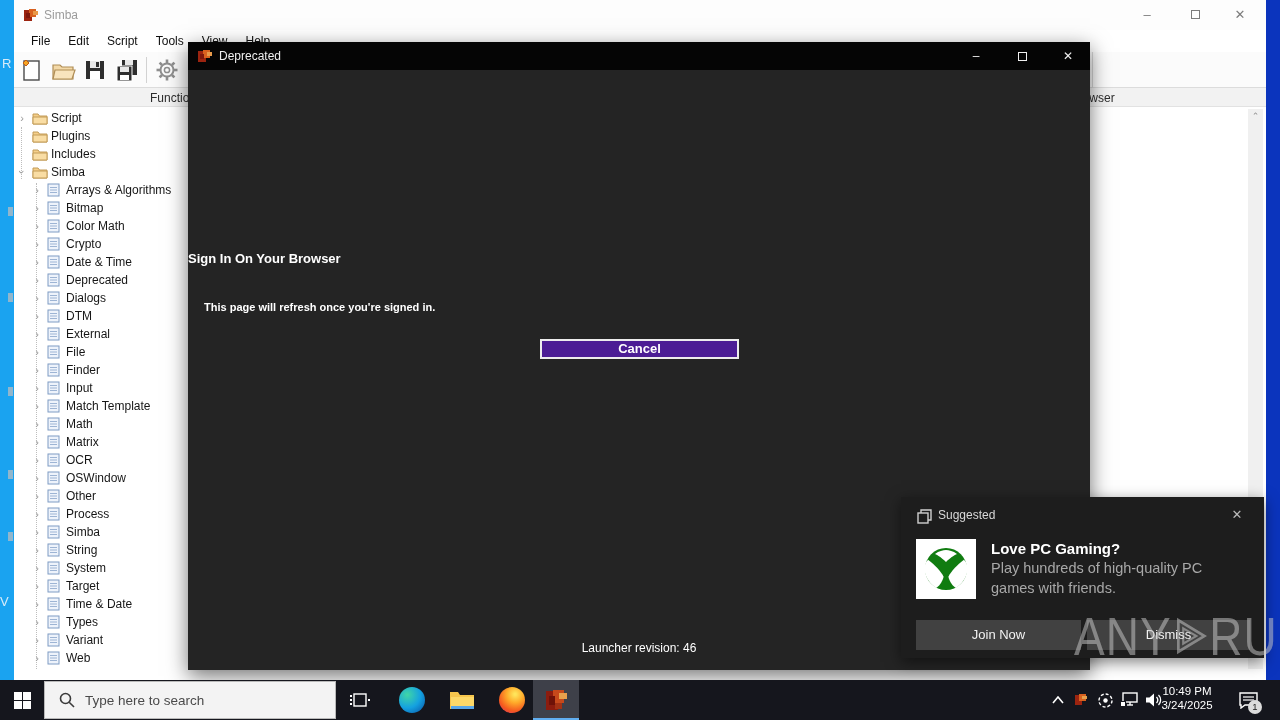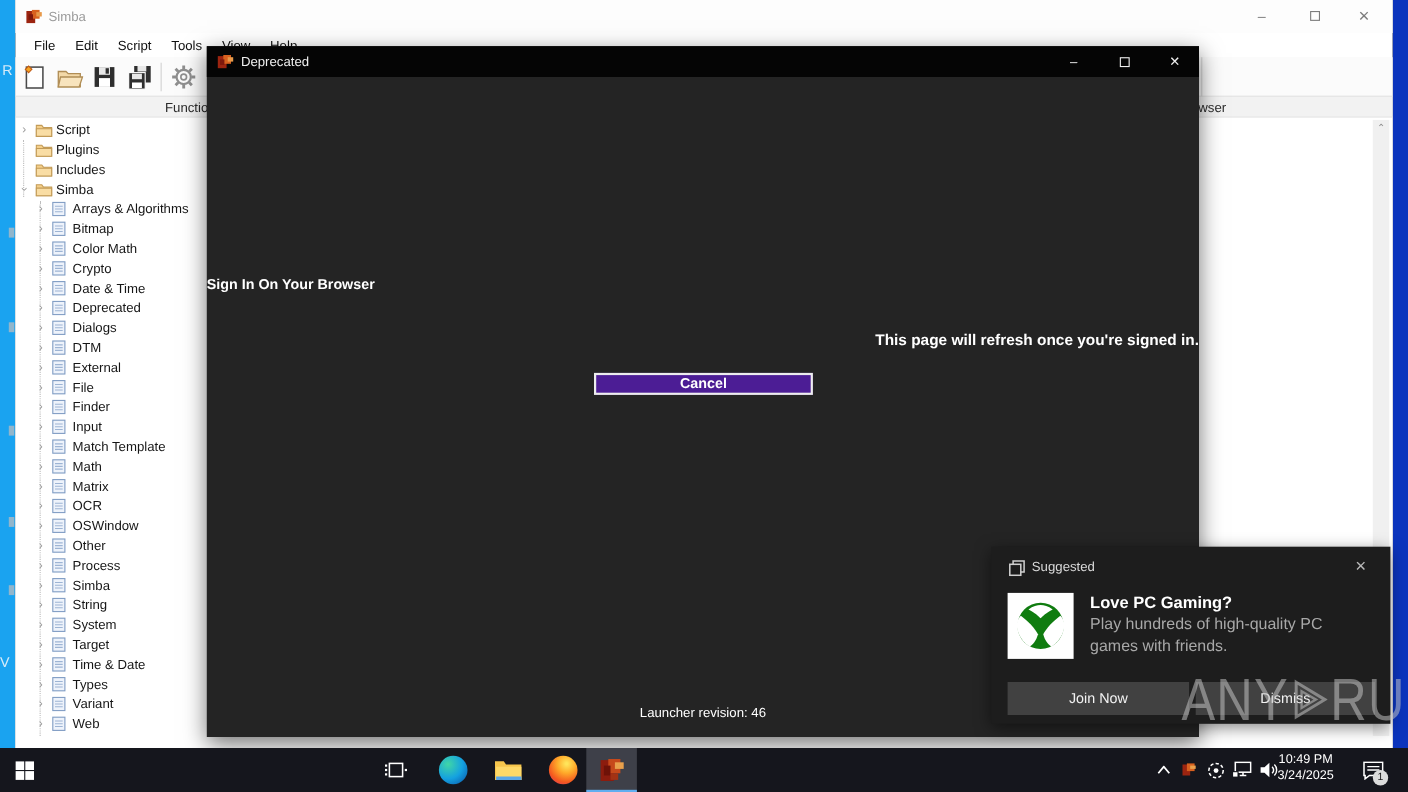--- a/index.html
+++ b/index.html
@@ -48,21 +48,21 @@
   #right-scrollbar { position:absolute; left:1234px; top:2px; width:15px; height:560px; background:#f0f0f0; }
   #scroll-up { width:15px; height:15px; color:#8f8f8f; font-size:9px; text-align:center; line-height:15px; }
 
   
   #wasp { left:188px; top:42px; width:902px; height:628px; background:#242424; z-index:3; box-shadow:0 6px 20px rgba(0,0,0,.55); }
   #wasp-titlebar { position:absolute; left:0; top:0; width:100%; height:28px; background:#050505; }
   #wasp-title { position:absolute; left:31px; top:7px; font-size:12px; color:#efefef; }
   .wasp-ctrl { position:absolute; top:0; width:40px; height:28px; color:#f0f0f0; font-size:12px; text-align:center; line-height:28px; }
   #wasp-max span { display:inline-block; width:9px; height:9px; border:1px solid #f0f0f0; vertical-align:middle; }
   #wasp-heading { position:absolute; left:0; top:209px; width:100%; text-align:left; color:#fff; font-weight:bold; font-size:13px; }
-  #wasp-subtext { position:absolute; left:0; top:259px; width:100%; text-align:right; color:#fff; font-weight:bold; font-size:14px; }
+  #wasp-subtext { position:absolute; left:16px; top:259px; width:100%; text-align:left; color:#fff; font-weight:bold; font-size:11px; }
   #wasp-cancel { position:absolute; left:352px; top:297px; width:199px; height:20px; background:#4c1d95; border:2px solid #ededed; color:#fff; font-weight:bold; font-size:13px; text-align:center; line-height:16px; }
   #wasp-footer { position:absolute; left:0; top:599px; width:100%; text-align:center; color:#fff; font-weight:normal; font-size:12px; }
 
   
   #toast { left:901px; top:497px; width:363px; height:161px; background:#1d1d1d; z-index:4; box-shadow:0 4px 14px rgba(0,0,0,.5); }
   #toast-header-label { position:absolute; left:37px; top:11px; font-size:12px; color:#d8d8d8; }
   #toast-close { position:absolute; left:324px; top:6px; width:24px; height:24px; color:#bababa; font-size:13px; text-align:center; line-height:24px; }
   #toast-appicon { position:absolute; left:16px; top:12px; }
   #xbox-tile { position:absolute; left:15px; top:42px; width:60px; height:60px; background:#fff; display:flex; align-items:center; justify-content:center; }
   #toast-title { position:absolute; left:90px; top:43px; font-size:15px; font-weight:bold; color:#fff; }
@@ -598,20 +598,27 @@
 
 <div class="abs" id="taskbar">
   <div class="tb-btn" id="tb-start">
     <svg width="17" height="17" viewBox="0 0 17 17">
       <rect x="0" y="0" width="8" height="8" fill="#fff"></rect>
         <rect x="9" y="0" width="8" height="8" fill="#fff"></rect>
       <rect x="0" y="9" width="8" height="8" fill="#fff"></rect>
         <rect x="9" y="9" width="8" height="8" fill="#fff"></rect>
     </svg>
   </div>
+  <div id="tb-search">
+    <svg id="search-glyph" width="16" height="16" viewBox="0 0 16 16">
+      <circle cx="6.5" cy="6.5" r="5" fill="none" stroke="#3a3a3a" stroke-width="1.6"></circle>
+      <line x1="10.2" y1="10.2" x2="15" y2="15" stroke="#3a3a3a" stroke-width="1.6"></line>
+    </svg>
+    <input type="text" placeholder="Type here to search" style="">
+  </div>
   <div class="tb-btn" id="tb-taskview">
     <svg width="20" height="20" viewBox="0 0 20 20">
       <rect x="4" y="4" width="12" height="12" fill="none" stroke="#fff" stroke-width="1.4"></rect>
       <rect x="0" y="5" width="2" height="2" fill="#fff"></rect>
         <rect x="0" y="9" width="2" height="2" fill="#fff"></rect>
       <rect x="0" y="13" width="2" height="2" fill="#fff"></rect>
         <rect x="18" y="9" width="2" height="2" fill="#fff"></rect>
     </svg>
   </div>
   <div class="tb-btn" id="tb-edge">

